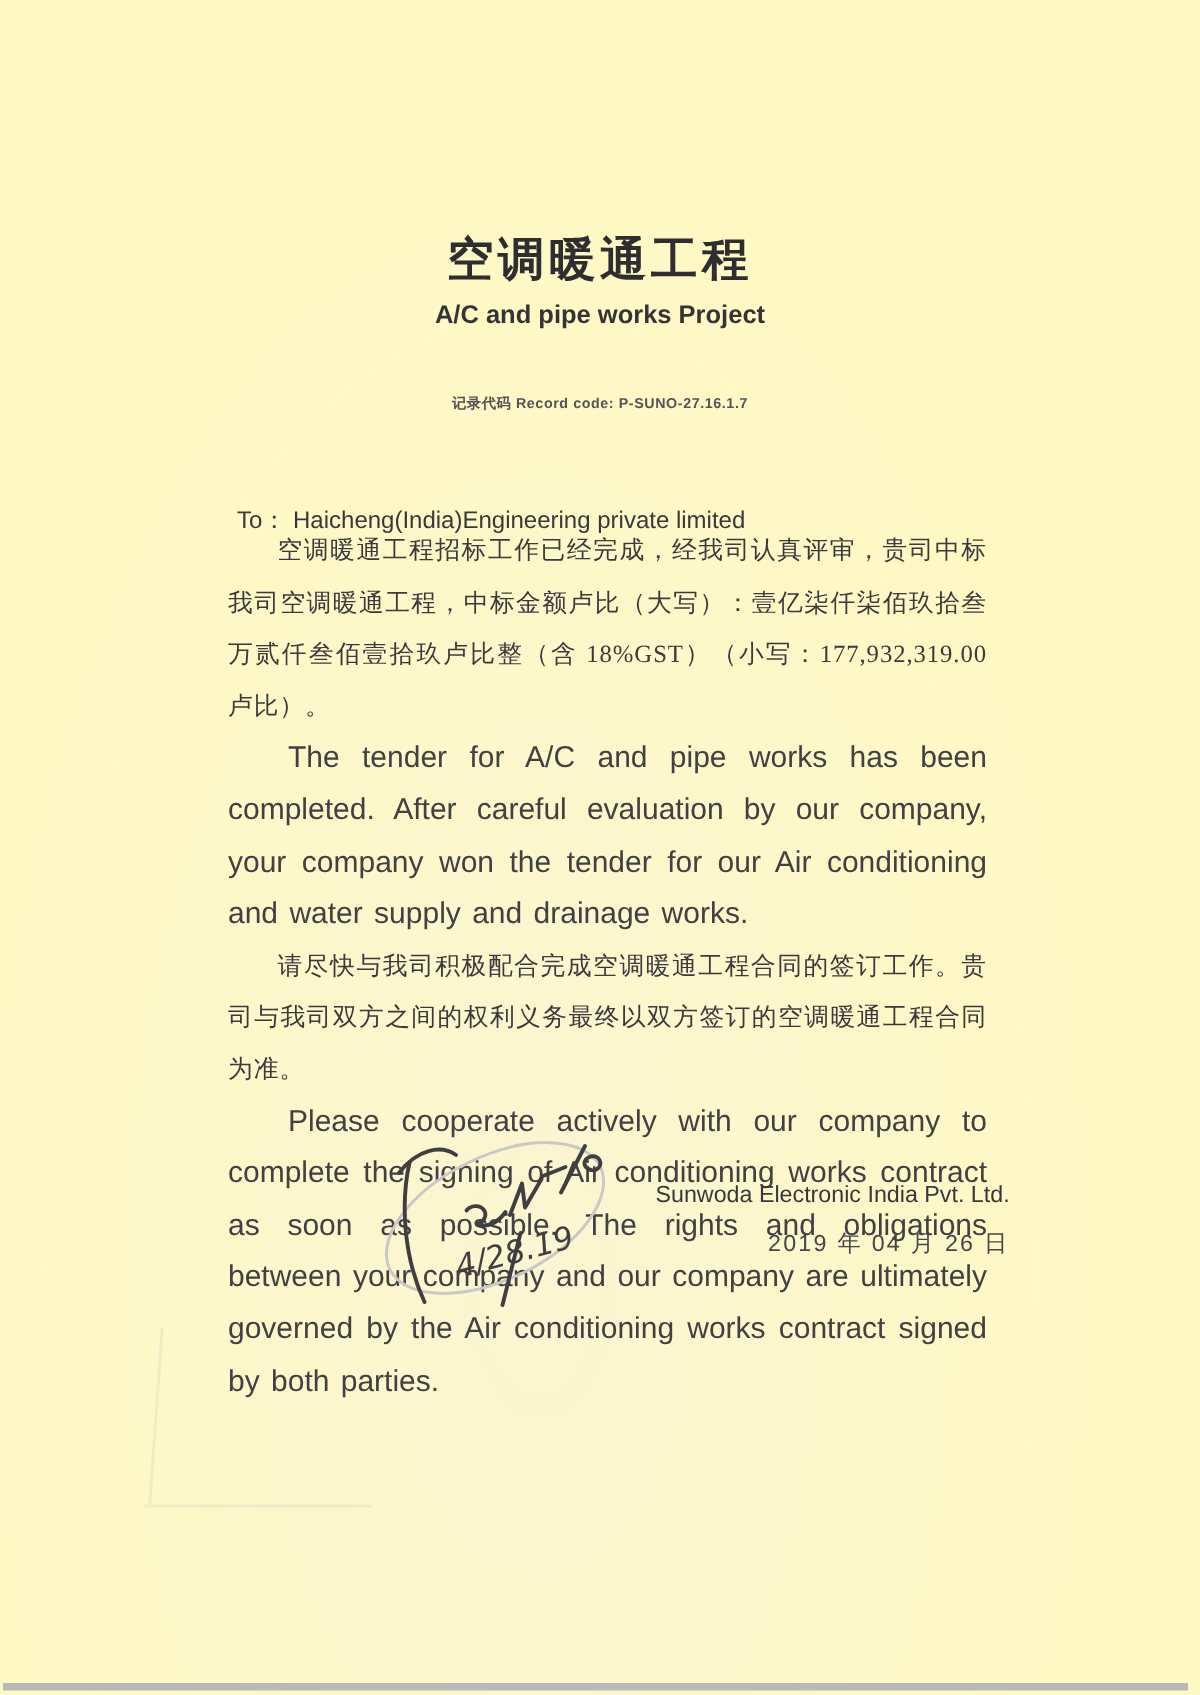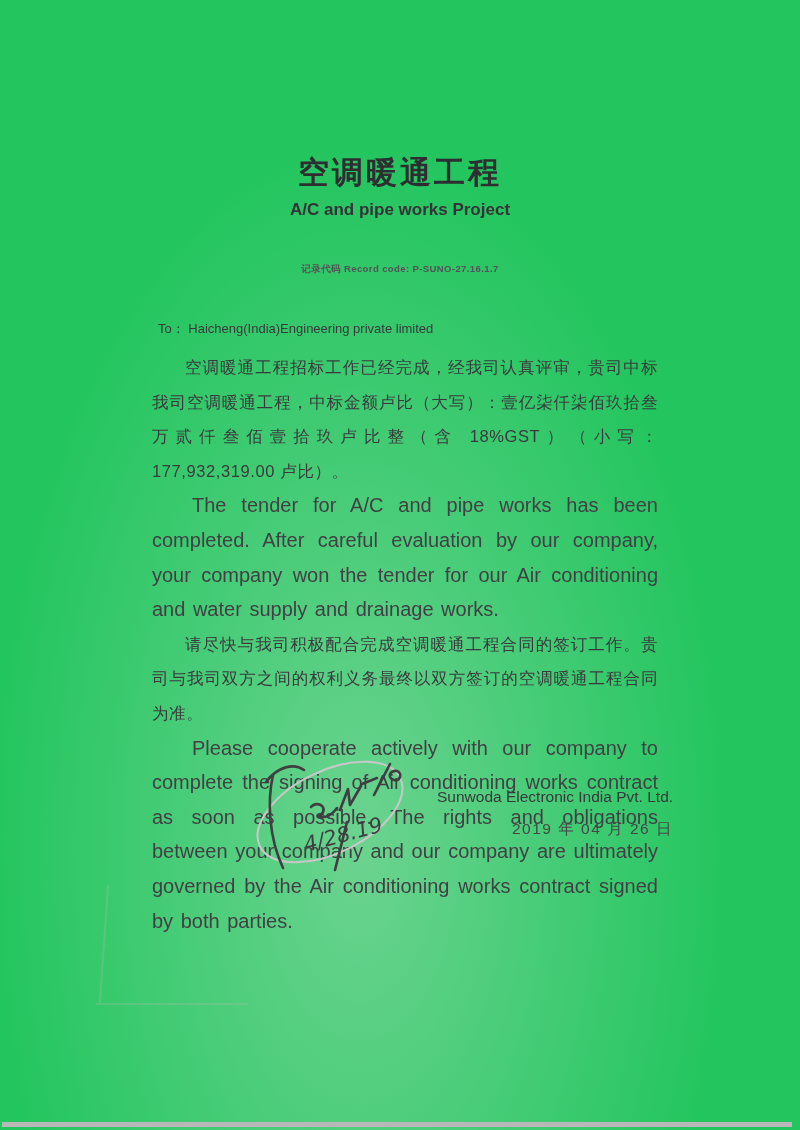--- a/index.html
+++ b/index.html
@@ -4,21 +4,21 @@
 <style>
   html, body {
     margin: 0;
     padding: 0;
     background: #ffffff;
   }
   .page {
     position: relative;
     width: 800px;
     height: 1130px;
-    background: #22c55e;
+    background: #fef9c3;
     overflow: hidden;
     font-family: "Liberation Sans", sans-serif;
     color: #3c3c40;
   }
   
   .scan-tint {
     position: absolute;
     inset: 0;
     background: radial-gradient(ellipse at 45% 75%, rgba(245,238,236,0.35), rgba(255,255,255,0) 60%);
     pointer-events: none;
@@ -77,37 +77,37 @@
     text-align: center;
     font-size: 9.5px;
     font-weight: 700;
     letter-spacing: 0.4px;
     color: #535358;
   }
 
   
   .to-line {
     position: absolute;
-    left: 158px; top: 320px;
-    font-size: 13px;
+    left: 158px; top: 337px;
+    font-size: 16px;
     color: #39393d;
   }
   .content {
     position: absolute;
     left: 152px; top: 350px;
     width: 506px;
     text-align: justify;
   }
   .content p {
     margin: 0;
     text-indent: 2em;
     line-height: 34.6px;
   }
   .content p.zh {
-    font-family: Liberation Sans, sans-serif;
+    font-family: Liberation Serif, serif;
     font-size: 16.5px;
     letter-spacing: 0.6px;
     color: #3a3a3e;
   }
   .content p.en {
     font-family: "Liberation Sans", sans-serif;
     font-size: 20px;
     word-spacing: 2px;
     color: #414145;
   }

